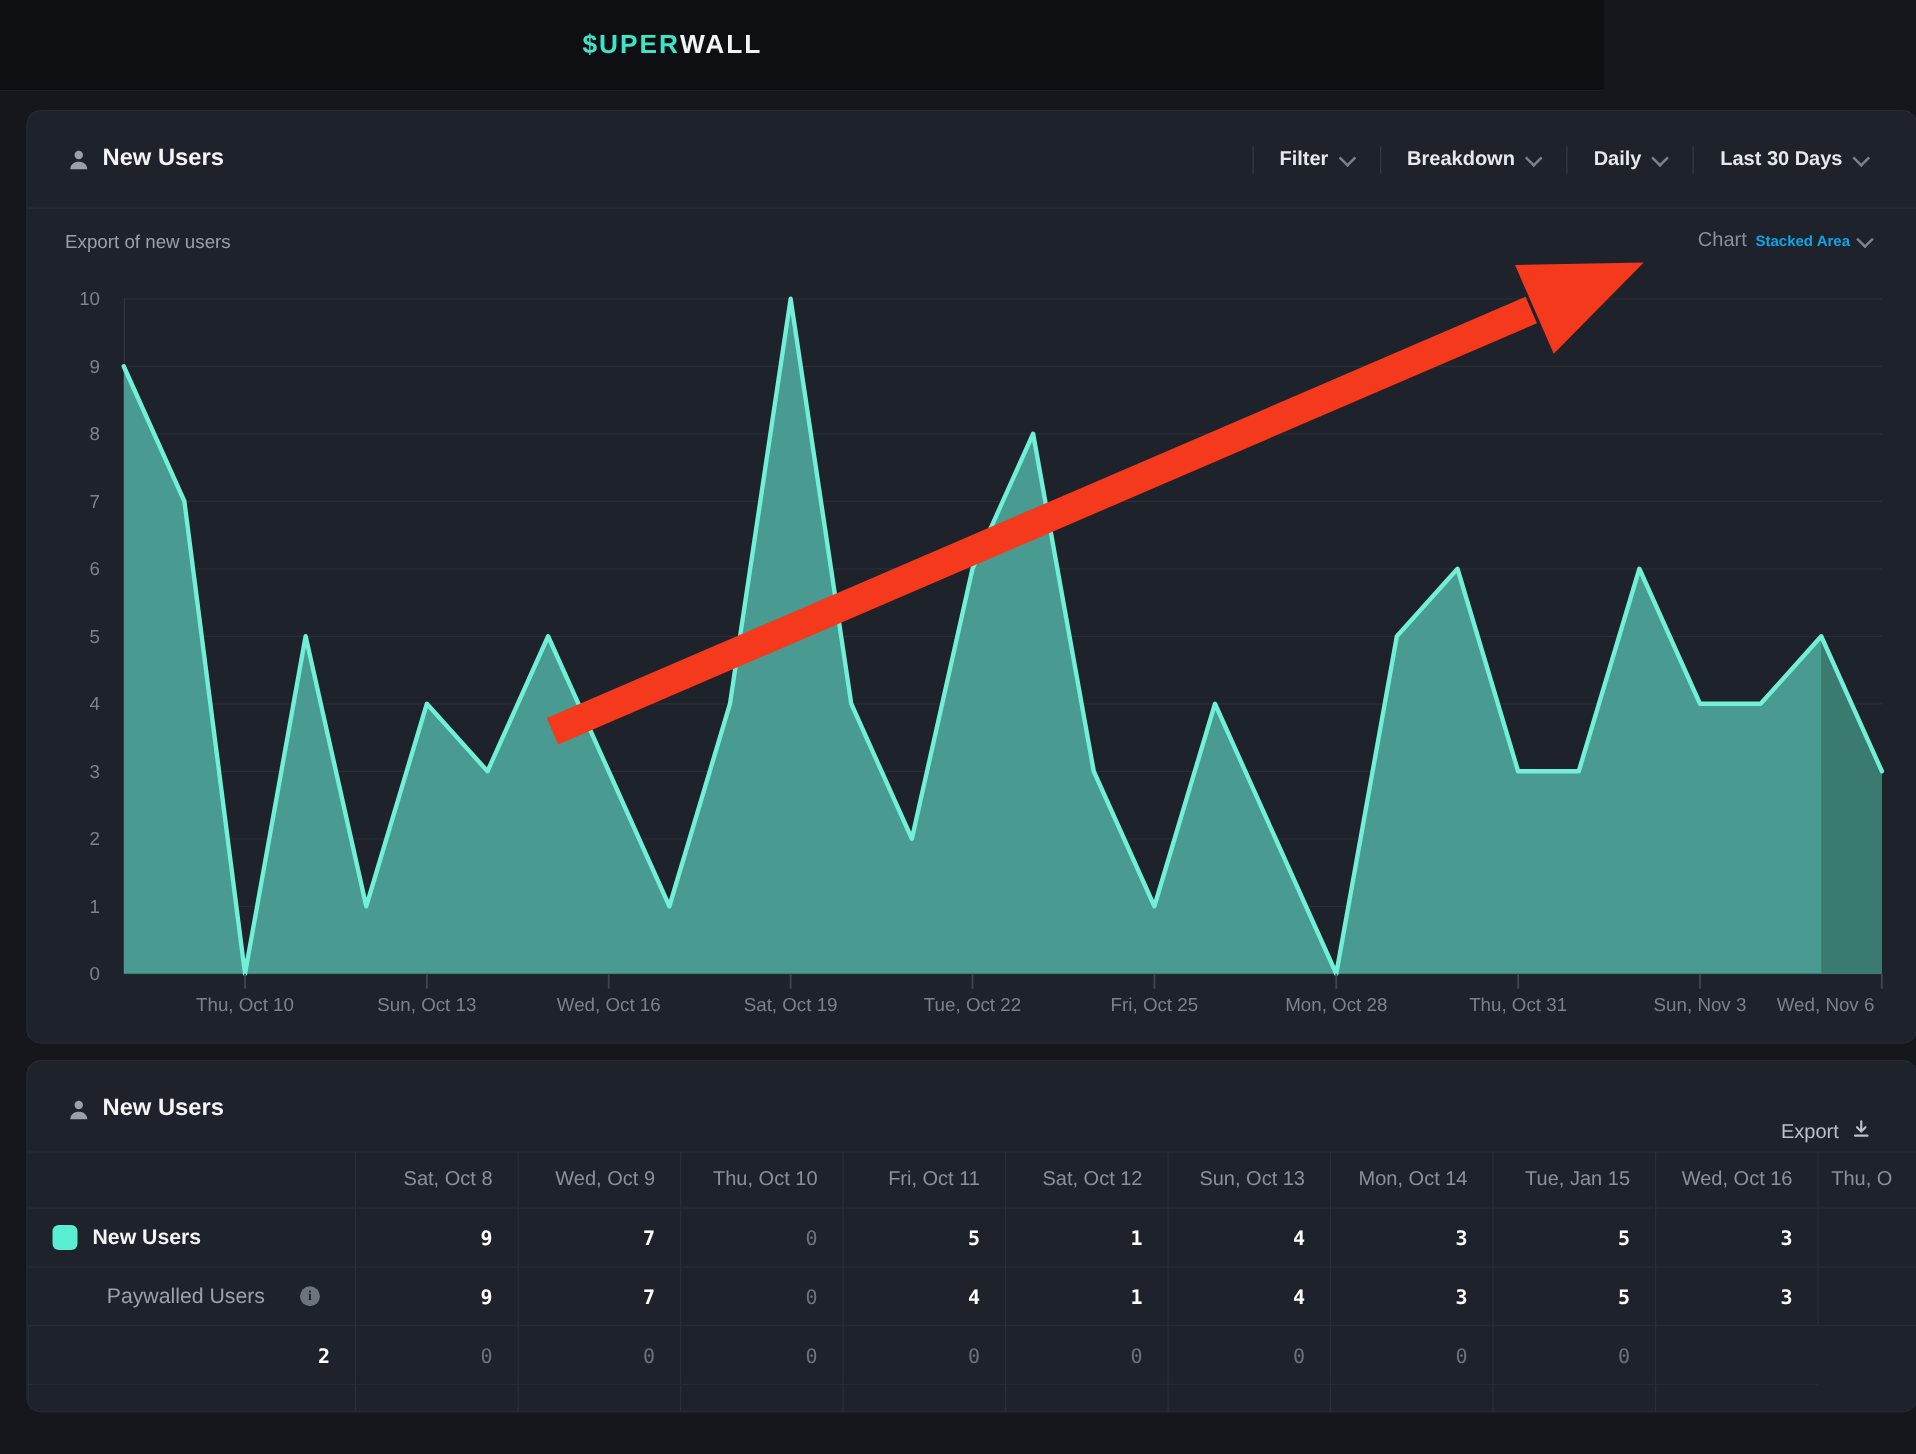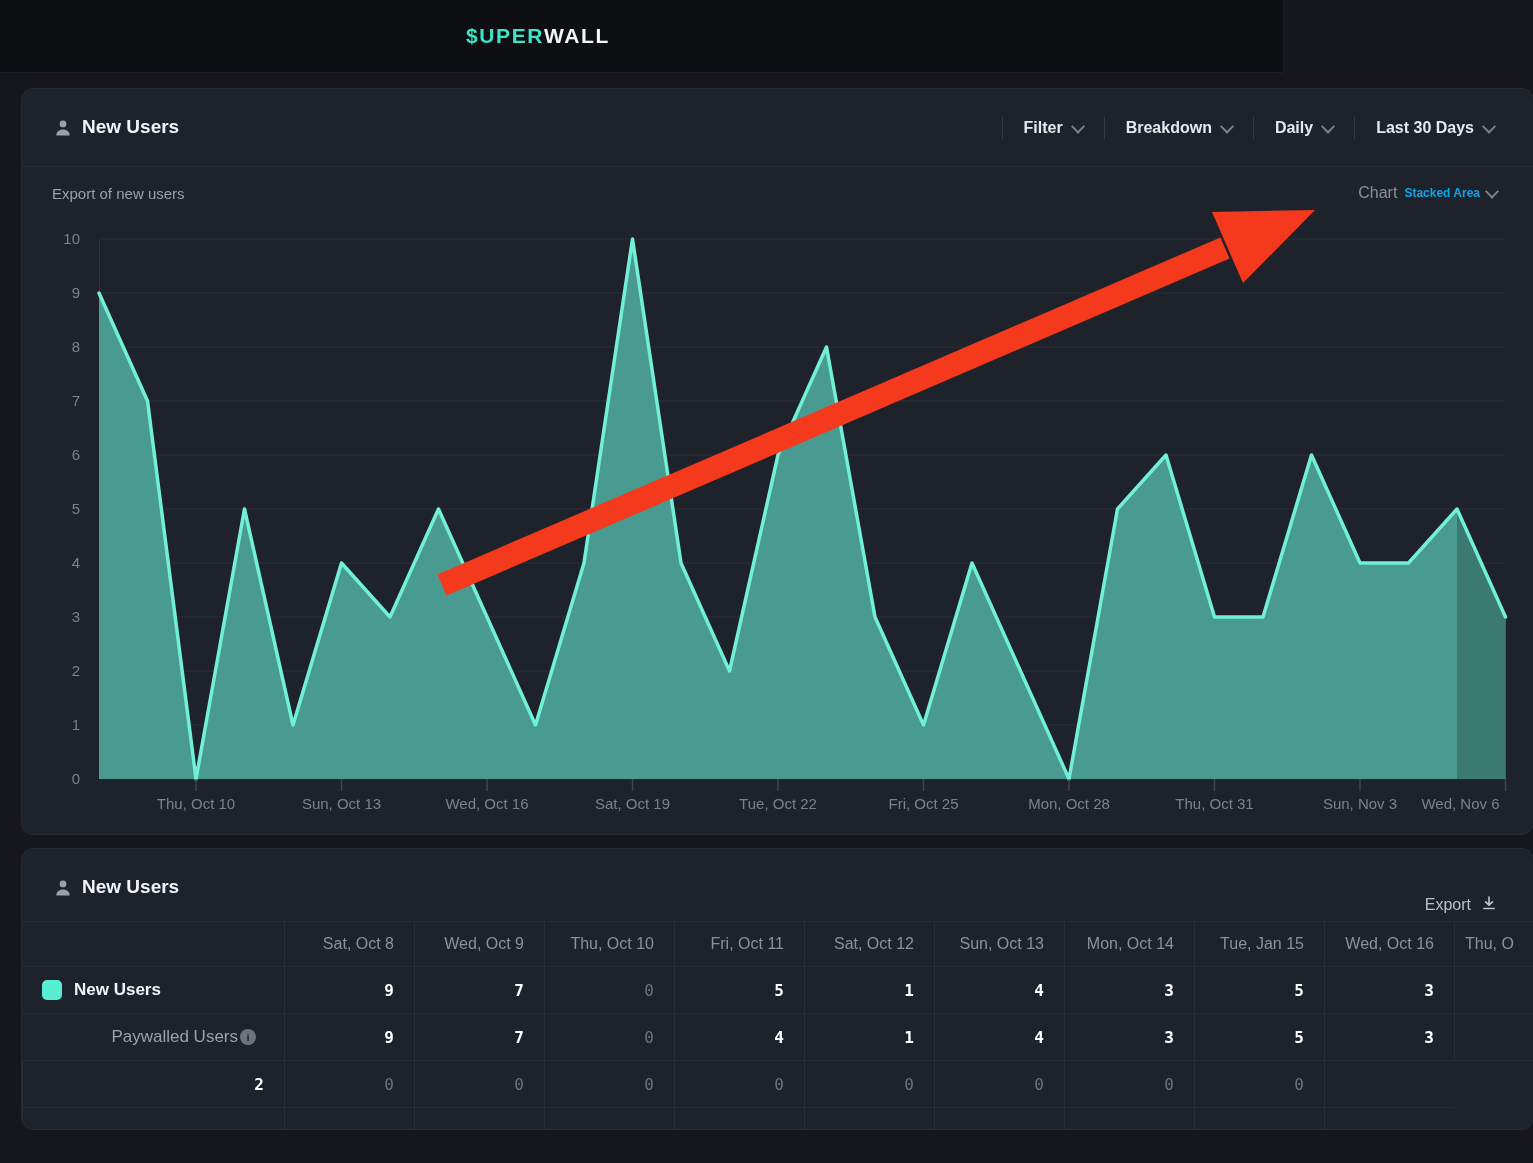--- a/index.html
+++ b/index.html
@@ -51,21 +51,21 @@
               grid-template-rows:45px 47px 47px 47px 1fr;overflow:hidden;}
   .cell{box-sizing:border-box;display:flex;align-items:center;justify-content:flex-end;
         padding-right:20px;min-width:0;}
   .cell.left{justify-content:flex-start;padding-right:6px;padding-left:10px;}
   .bl{border-left:1px solid #2a2e36;}
   .bt{border-top:1px solid #272b33;}
   .th{color:#8b919a;font-size:16px;white-space:nowrap;}
   .num{font-family:"DejaVu Sans Mono",monospace;font-size:16px;font-weight:700;color:#ffffff;}
   .num.zero{color:#6d737c;font-weight:400;}
   .label-cell{justify-content:flex-start;padding-left:20px;gap:12px;white-space:nowrap;}
-  .label-cell.sub{justify-content:flex-end;padding-right:28px;gap:2px;text-align:right;}
+  .label-cell.sub{justify-content:flex-end;padding-right:28px;gap:28px;text-align:right;}
   .row-label-main{color:#f2f4f6;font-size:17px;font-weight:700;}
   .row-label-sub{color:#9aa1a9;font-size:17px;}
   .swatch{width:20px;height:20px;border-radius:5px;background:#57eed2;flex:0 0 auto;}
   .info-icon{width:16px;height:16px;border-radius:50%;background:#6d737b;position:relative;
              flex:0 0 auto;cursor:pointer;}
   .info-icon::after{content:"i";position:absolute;left:0;top:0;width:16px;height:16px;
              display:flex;align-items:center;justify-content:center;color:#1e222a;
              font-size:11px;font-weight:700;font-family:"Liberation Serif",serif;}
 </style>
 </head>

